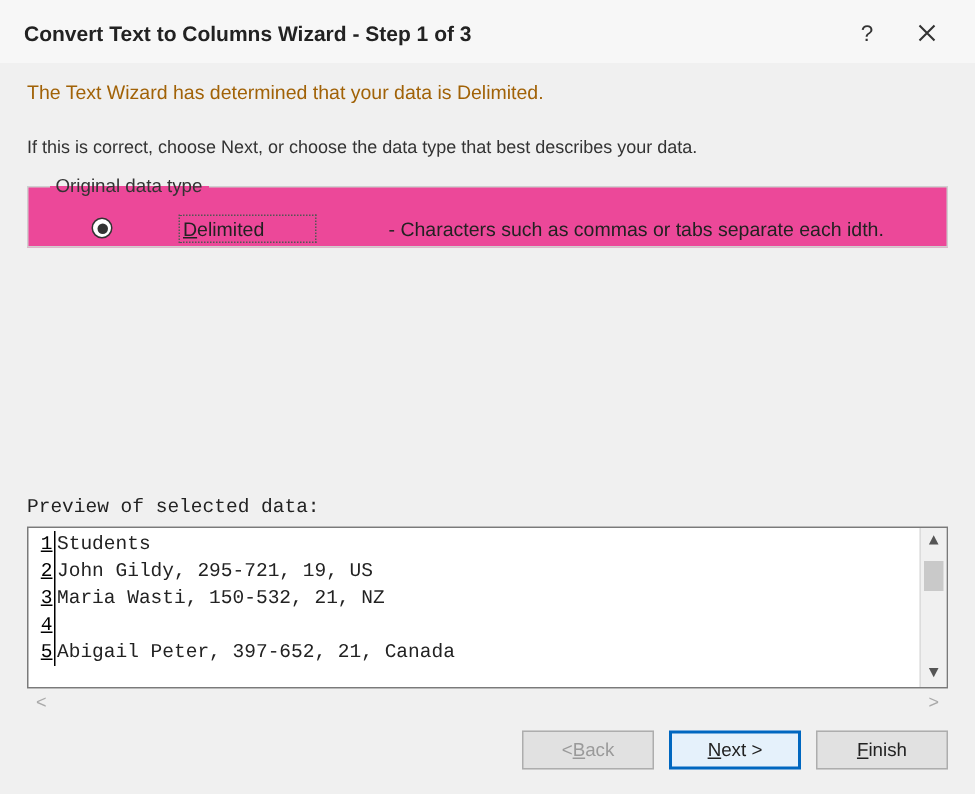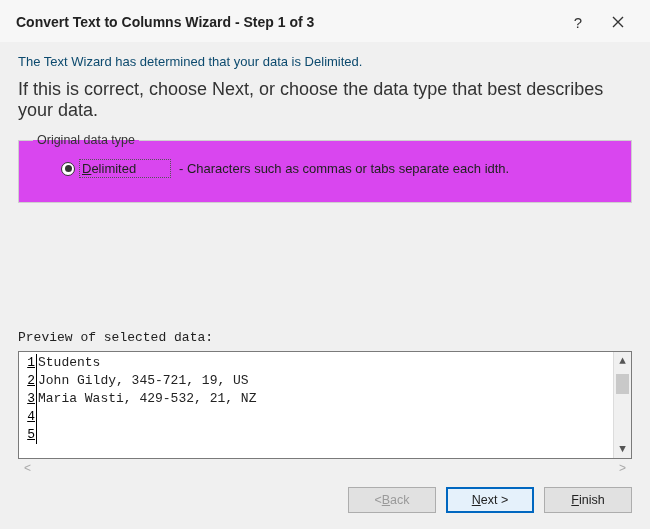--- a/index.html
+++ b/index.html
@@ -45,41 +45,42 @@
     color: #333;
   }
   .titlebar .winbtn.close { font-size: 15px; }
 
   .content {
     padding: 8px 18px 0 18px;
     flex: 1;
     display: flex;
     flex-direction: column;
   }
-  .intro1 { font-size: 13px; margin: 4px 0 6px 0; color:#0c4a6e; }
-  .intro2 { font-size: 18px; margin: 4px 0 12px 0; color:#333; }
+  .intro1 { font-size: 13px; margin: 4px 0 6px 0; color:#a16207; }
+  .intro2 { font-size: 12px; margin: 16px 0 12px 0; color:#333; }
 
   
   fieldset.group {
     border: 1px solid #cfcfcf;
     margin: 0 0 10px 0;
-    padding: 10px 14px 22px 14px;
-    background: #d946ef;
+    padding: 10px 14px 0 14px;
+    background: #ec4899;
   }
   fieldset.group legend {
     padding: 0 4px;
     font-size: 12.5px;
     color: #333;
   }
   .group .prompt { margin: 2px 0 8px 12px; font-size:13px; }
   .radio-row {
     display: flex;
-    align-items: center;
+    align-items: flex-start;
     margin: 4px 0 4px 28px;
     font-size: 13px;
+    gap: 40px;
   }
   .radio-outer {
     width: 14px; height: 14px;
     border: 1.5px solid #333;
     border-radius: 50%;
     box-sizing: border-box;
     margin-right: 6px;
     display: flex; align-items: center; justify-content: center;
     background: #fff;
   }
@@ -224,24 +225,24 @@
 
     </fieldset>
 
     <div class="gap"></div>
 
     <div class="preview-label">Preview of selected data:</div>
 
     <div class="preview-box">
       <div class="preview-rows">
         <div class="prow"><span class="ln">1</span><span class="sep"></span><span class="txt">Students</span></div>
-        <div class="prow"><span class="ln">2</span><span class="sep"></span><span class="txt">John Gildy, 345-721, 19, US</span></div>
-        <div class="prow"><span class="ln">3</span><span class="sep"></span><span class="txt">Maria Wasti, 429-532, 21, NZ</span></div>
+        <div class="prow"><span class="ln">2</span><span class="sep"></span><span class="txt">John Gildy, 295-721, 19, US</span></div>
+        <div class="prow"><span class="ln">3</span><span class="sep"></span><span class="txt">Maria Wasti, 150-532, 21, NZ</span></div>
         <div class="prow"><span class="ln">4</span><span class="sep"></span></div>
-        <div class="prow"><span class="ln">5</span><span class="sep"></span></div>
+        <div class="prow"><span class="ln">5</span><span class="sep"></span><span class="txt">Abigail Peter, 397-652, 21, Canada</span></div>
       </div>
       <div class="vscroll">
         <span class="arrow">▲</span>
         <div class="track">
             <div class="thumb"></div>
           </div>
         <span class="arrow">▼</span>
       </div>
     </div>
     <div class="hscroll">

